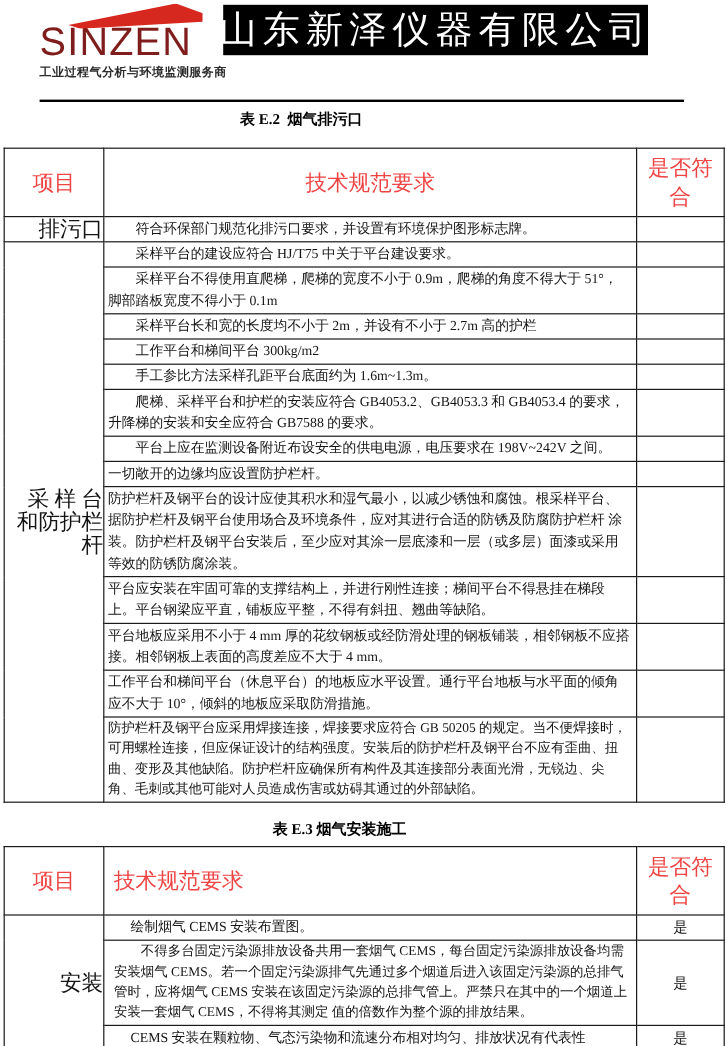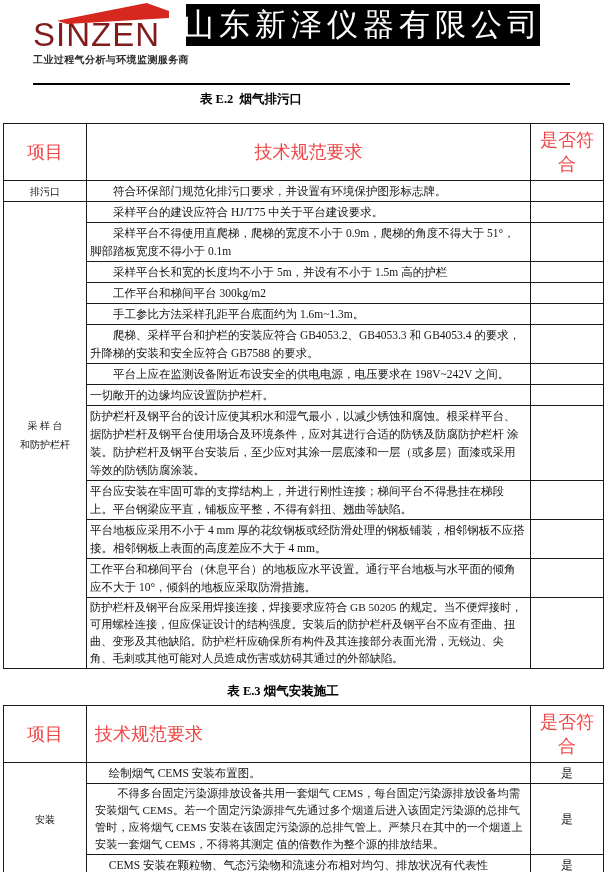--- a/index.html
+++ b/index.html
@@ -55,22 +55,22 @@
   }
   #table-e3 { margin-top:5px; }
   col.c1 { width:83px; } col.c2 { width:444px; } col.c3 { width:73px; }
   th, td { border:1px solid #1a1a1a; padding:0; }
   th {
     font-weight:normal; font-size:18px;
     text-align:center; padding:4px 2px; color:#ef4444;
   }
   #table-e3 th.h-req { text-align:left; padding-left:8px; }
   td.c-item {
-    text-align:center; vertical-align:middle;
-    font-size:10px; white-space:pre-line; line-height:19px;margin-top:48px;
+    text-align:right; vertical-align:middle;
+    font-size:18px; white-space:pre-line; line-height:19px;margin-top:48px;
   }
   td.c-ok {
     text-align:center; vertical-align:middle; font-size:12px;
   }
   .t {
     font-size:11.5px; line-height:18px;
     padding:1px 4px 1px 3px; text-align:left;
   }
   #table-e3 .t { padding-left:8px; }
   .t.ind  { text-indent:2em; }
@@ -122,21 +122,21 @@
       <td class="c-ok"></td>
     </tr>
     <tr>
       <td>
             <div class="t ind">采样平台不得使用直爬梯，爬梯的宽度不小于 0.9m，爬梯的角度不得大于 51°，脚部踏板宽度不得小于 0.1m</div>
           </td>
       <td class="c-ok"></td>
     </tr>
     <tr>
       <td>
-            <div class="t ind">采样平台长和宽的长度均不小于 5m，并设有不小于 1.5m 高的护栏</div>
+            <div class="t ind">采样平台长和宽的长度均不小于 2m，并设有不小于 2.7m 高的护栏</div>
           </td>
       <td class="c-ok"></td>
     </tr>
     <tr>
       <td>
             <div class="t ind">工作平台和梯间平台 300kg/m2</div>
           </td>
       <td class="c-ok"></td>
     </tr>
     <tr>

